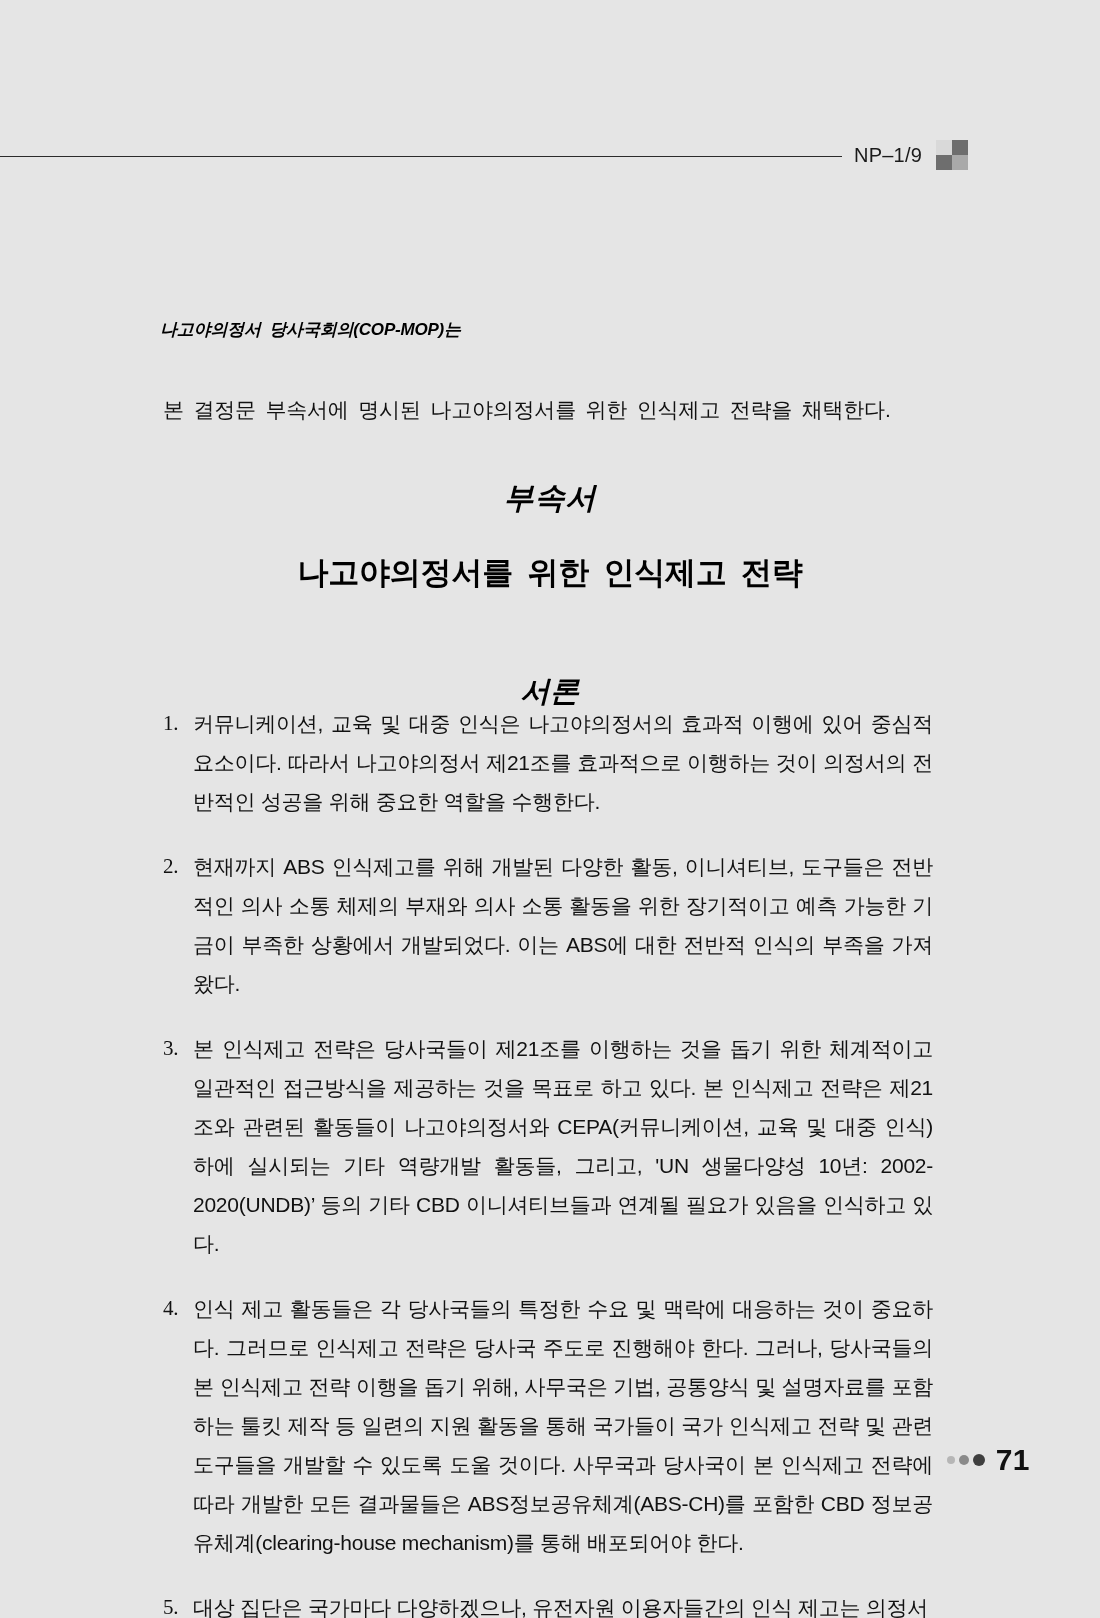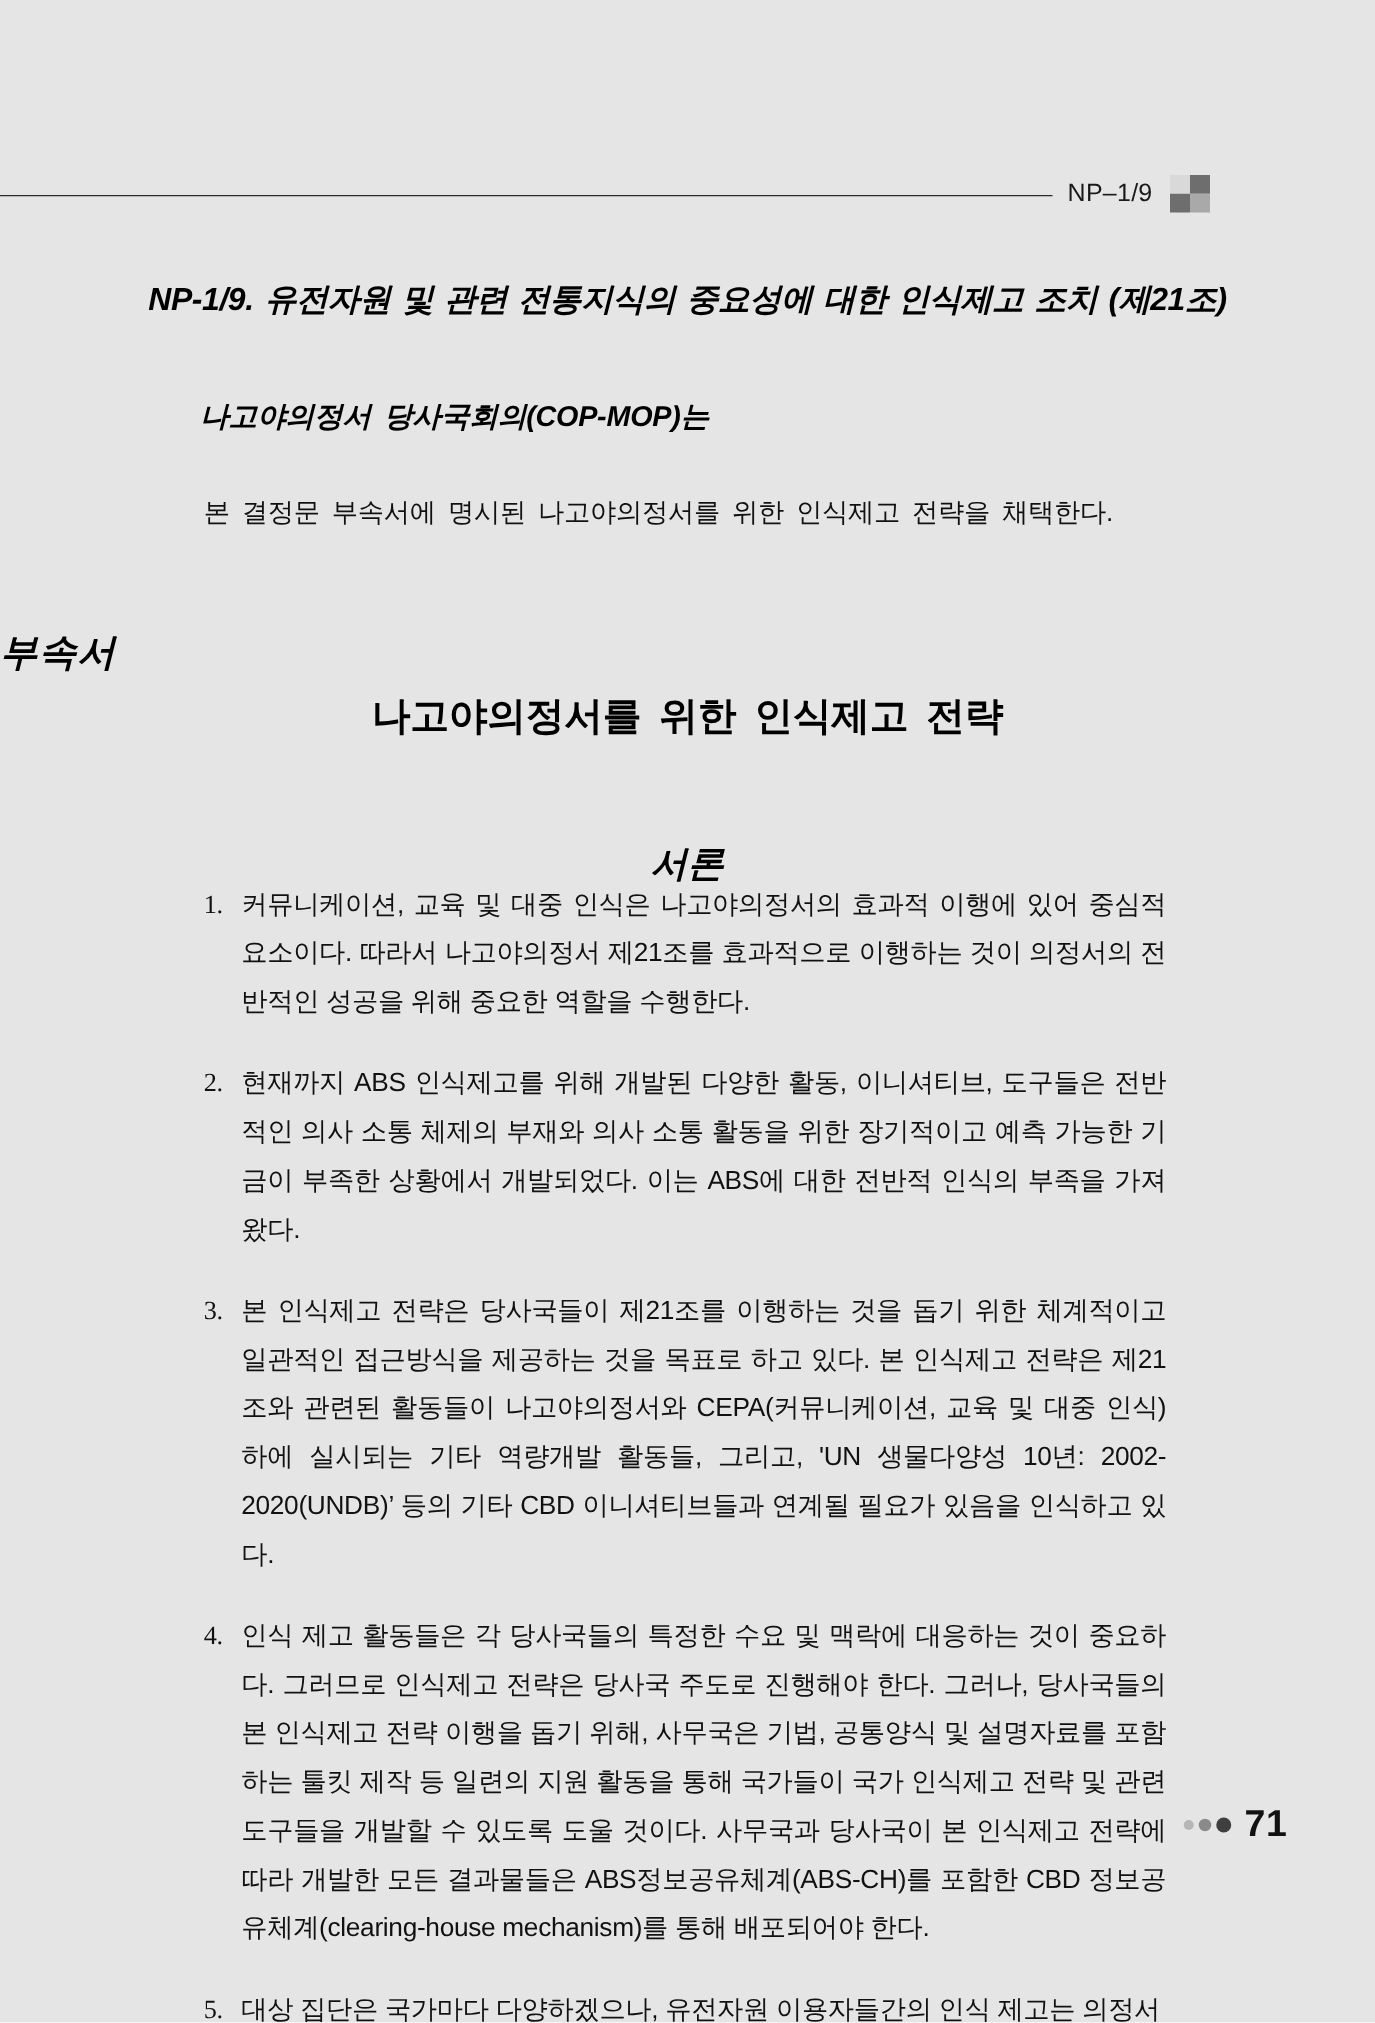--- a/index.html
+++ b/index.html
@@ -66,21 +66,21 @@
     font-style: italic;
     letter-spacing: -0.3px;
     word-spacing: 2px;
     color: #000;
   }
 
   .preamble-line {
     position: absolute;
     top: 318px;
     left: 160px;
-    font-size: 23px;
+    font-size: 17px;
     font-weight: bold;
     font-style: italic;
     letter-spacing: -0.2px;
     word-spacing: 4px;
     color: #000;
   }
 
   .adopt-line {
     position: absolute;
     top: 396px;
@@ -90,27 +90,27 @@
     letter-spacing: -0.2px;
     word-spacing: 4px;
     color: #111;
   }
 
   .annex-title {
     position: absolute;
     top: 478px;
     left: 0;
     width: 1100px;
+    text-align: center;
     font-family: "Liberation Serif", "DejaVu Serif", serif;
     font-size: 30px;
     font-weight: bold;
     font-style: italic;
     letter-spacing: 1px;
     color: #000;
-    margin-top: 24px;
   }
 
   .strategy-title {
     position: absolute;
     top: 552px;
     left: 0;
     width: 1100px;
     text-align: center;
     font-size: 31px;
     font-weight: bold;
@@ -204,21 +204,20 @@
     <div class="header-rule"></div>
     <div class="header-label">NP–1/9</div>
     <div class="header-mark">
       <span style="background:#d9d9d9"></span>
       <span style="background:#6e6e6e"></span>
       <span style="background:#6e6e6e"></span>
       <span style="background:#a9a9a9"></span>
     </div>
   </div>
 
-  <div class="doc-title">NP-1/9. 유전자원 및 관련 전통지식의 중요성에 대한 인식제고 조치 (제21조)</div>
 
   <div class="preamble-line">나고야의정서 당사국회의(COP-MOP)는</div>
   <div class="adopt-line">본 결정문 부속서에 명시된 나고야의정서를 위한 인식제고 전략을 채택한다.</div>
 
   <div class="annex-title">부속서</div>
   <div class="strategy-title">나고야의정서를 위한 인식제고 전략</div>
   <div class="section-title">서론</div>
 
   <div class="body-list">
 

